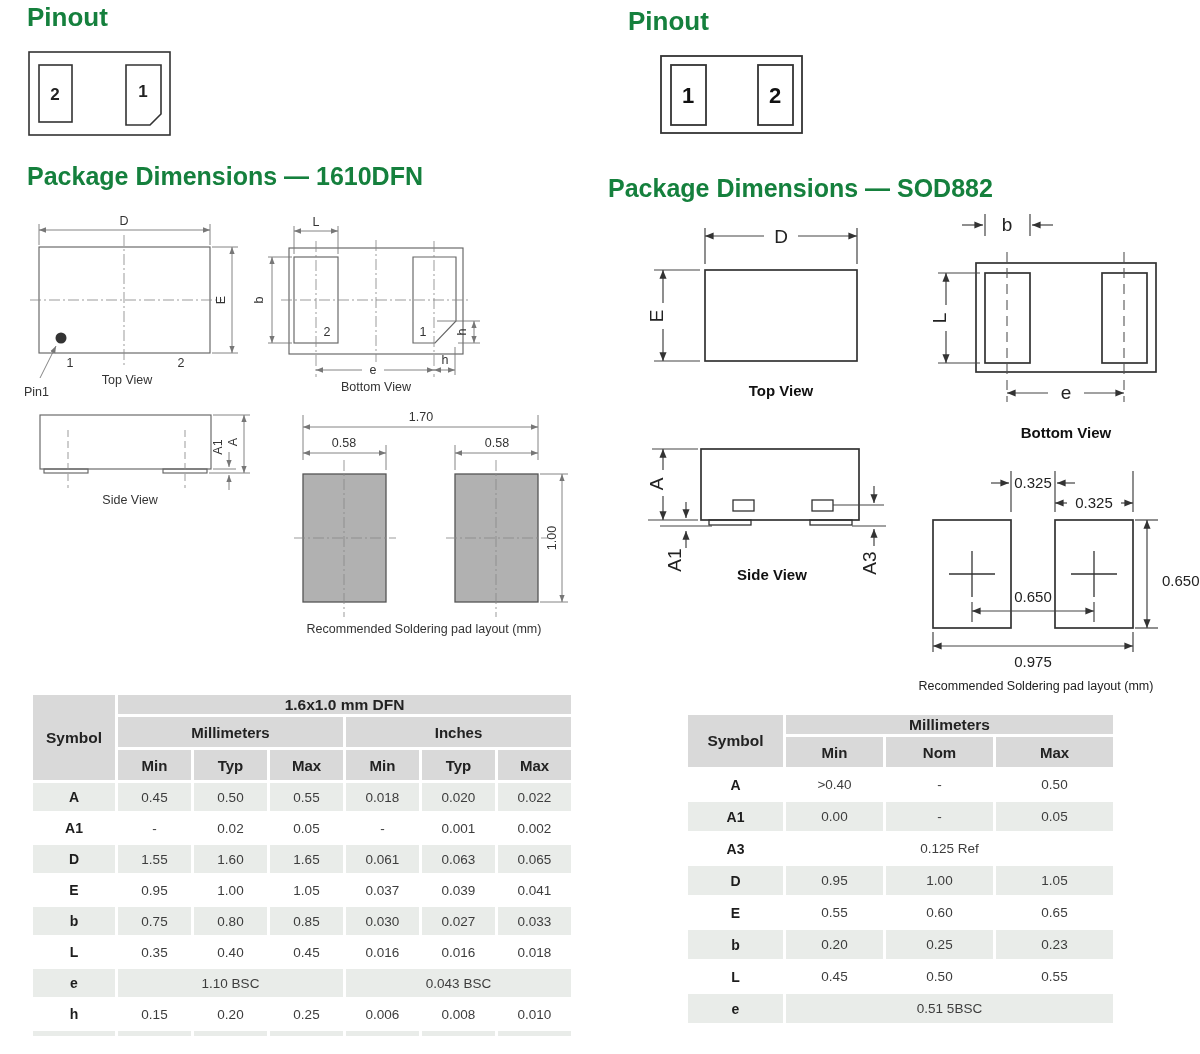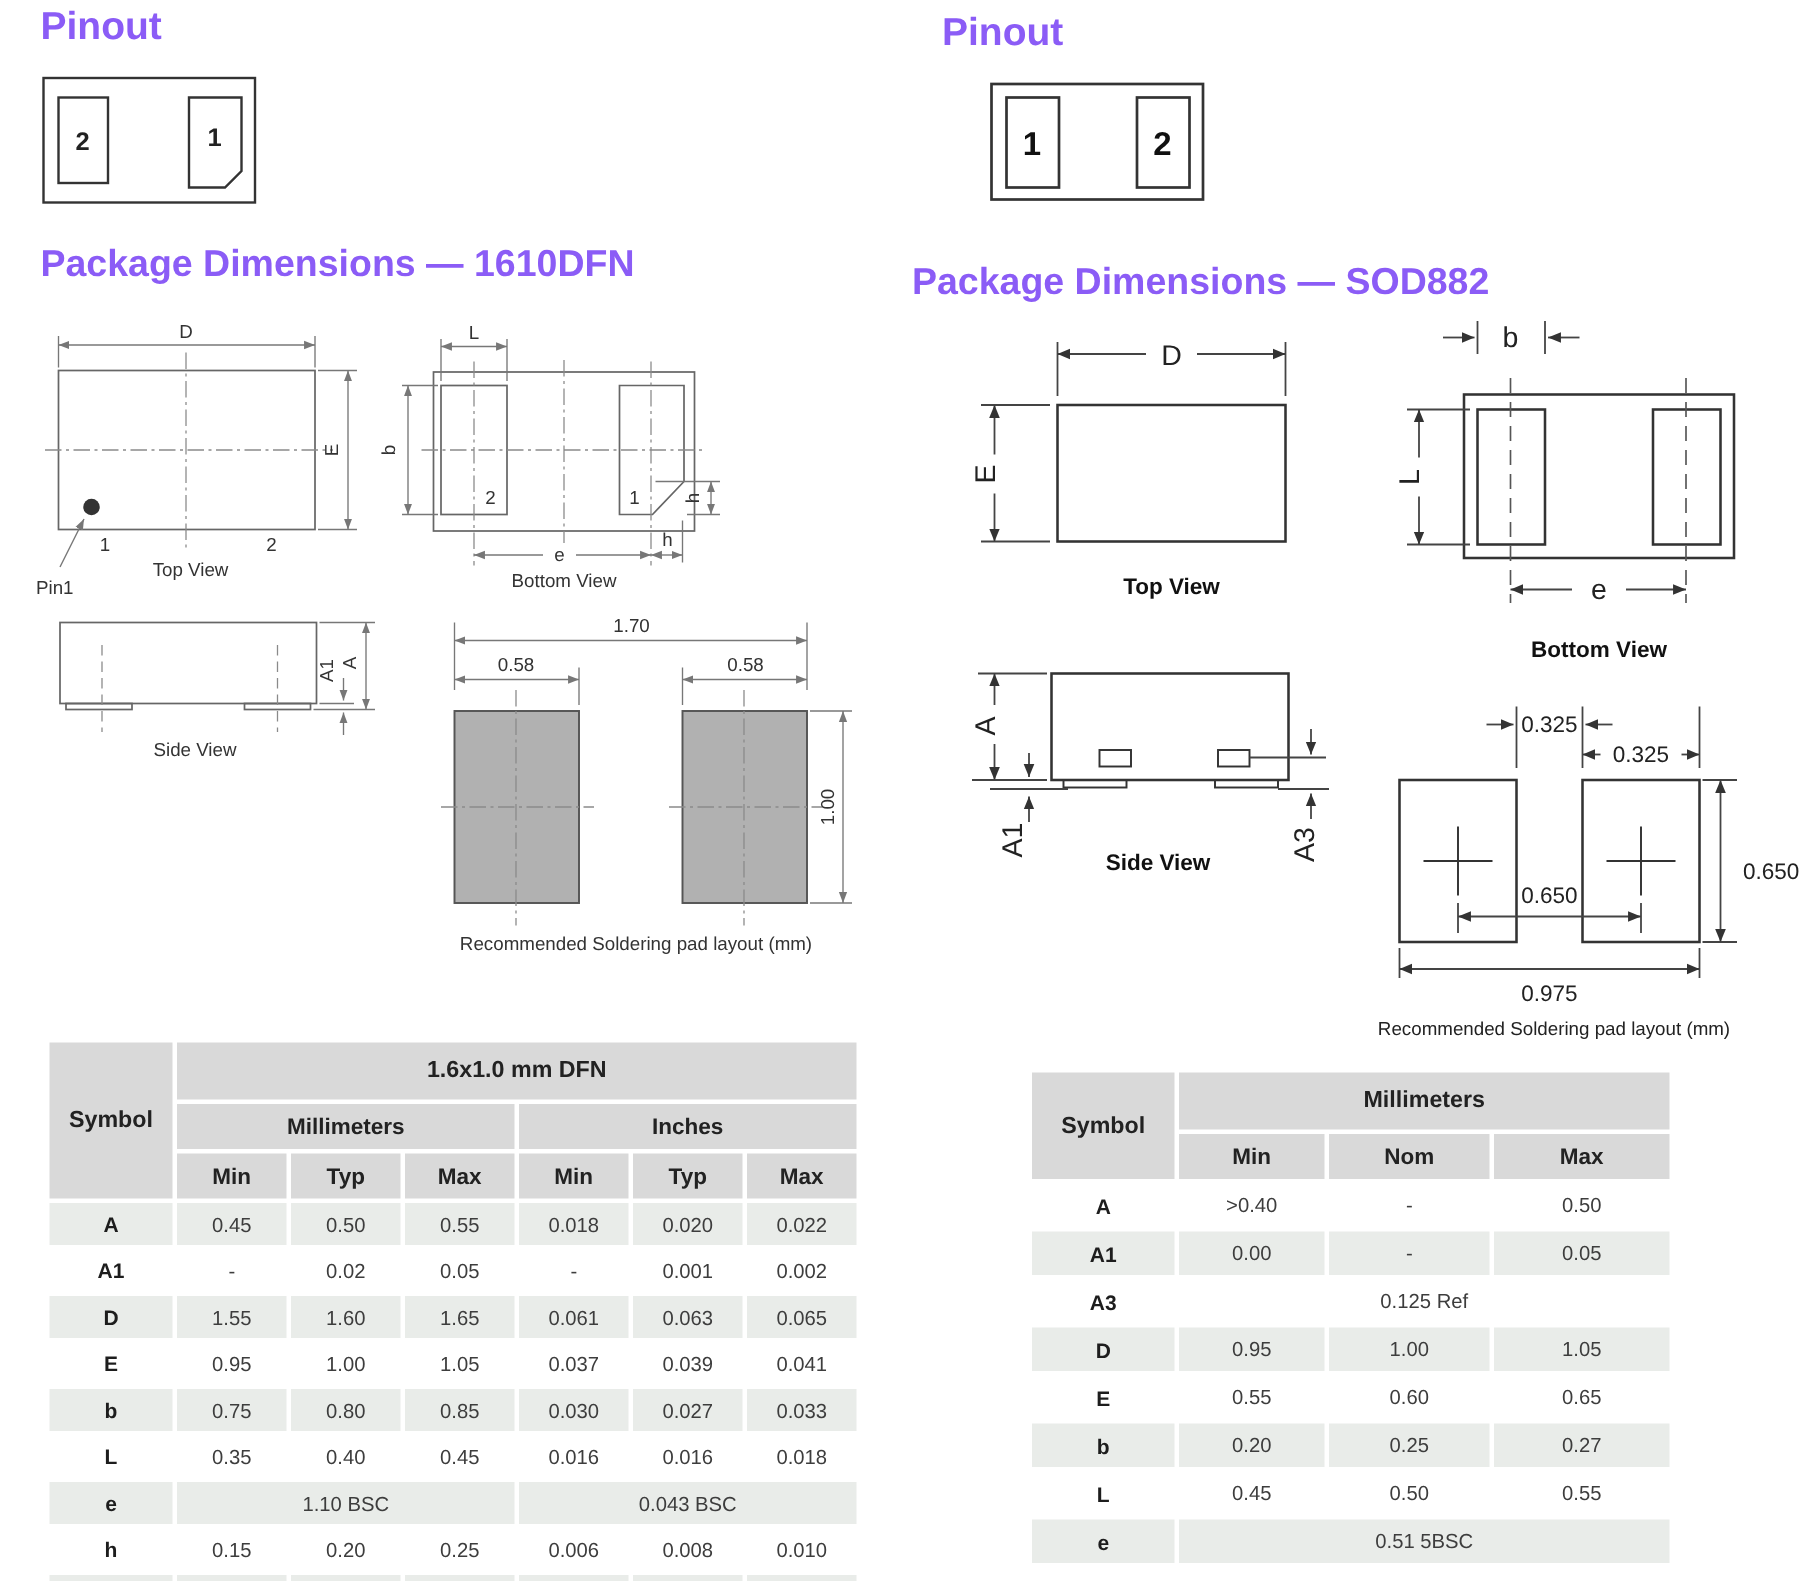--- a/index.html
+++ b/index.html
@@ -1,19 +1,19 @@
 <!DOCTYPE html>
 <html><head>
 <meta charset="utf-8">
 <style>
   html,body{margin:0;padding:0;}
   body{width:1200px;height:1054px;position:relative;background:#fff;overflow:hidden;
        font-family:"Liberation Sans",sans-serif;}
   .abs{position:absolute;}
-  h1.gtitle,h2.gtitle{margin:0;color:#8b5cf6;font-weight:bold;}
+  h1.gtitle,h2.gtitle{margin:0;color:#15803d;font-weight:bold;}
   h1.gtitle{font-size:26px;}
   h2.gtitle{font-size:25px;}
   svg text{font-family:"Liberation Sans",sans-serif;}
   
   .lt{stroke:#666;stroke-width:1.15;fill:none;}
   .ld{stroke:#777;stroke-width:0.9;fill:none;}
   .lcl{stroke:#8a8a8a;stroke-width:0.85;fill:none;stroke-dasharray:11 3 2 3;}
   .lds{stroke:#8a8a8a;stroke-width:0.85;fill:none;stroke-dasharray:7 4;}
   .ltx{font-size:12.5px;fill:#333;}
   .lcap{font-size:12.5px;fill:#333;}
@@ -27,21 +27,21 @@
   .rnum{font-size:15px;fill:#222;}
   .rcap{font-size:15px;font-weight:bold;fill:#111;}
   .rcap2{font-size:12.5px;fill:#222;}
   .pinnum-l{font-size:17px;font-weight:bold;fill:#222;}
   .pinnum-r{font-size:22px;font-weight:bold;fill:#111;}
   
   table.dim{border-collapse:separate;border-spacing:3px;table-layout:fixed;}
   table.dim td{text-align:center;vertical-align:middle;padding:0;}
   table.dim td.hd{background:#d9d9d9;font-weight:bold;font-size:15px;color:#222;}
   table.dim td.hd.big{font-size:15.5px;}
-  table.dim tr.hr1 td{height:38px;}
+  table.dim tr.hr1 td{height:19px;}
   table.dim tr.hr2 td{height:30px;}
   table.dim tr.hr3 td{height:30px;}
   table.dim tr.data td{height:28px;font-size:13.5px;color:#3d3d3d;}
   #t-right tr.data td{height:29px;}
   table.dim tr.data td.sym{font-weight:bold;font-size:14px;color:#1d1d1d;}
   table.dim tr.odd td{background:#e9ece9;}
   table.dim tr.even td{background:#ffffff;}
   table.dim tr.partial td{height:5px;background:#e9ece9;}
 </style>
 </head>
@@ -419,21 +419,21 @@
   <tr class="data even">
     <td class="sym">E</td>
     <td>0.55</td>
     <td>0.60</td>
     <td>0.65</td>
   </tr>
   <tr class="data odd">
     <td class="sym">b</td>
     <td>0.20</td>
     <td>0.25</td>
-    <td>0.27</td>
+    <td>0.23</td>
   </tr>
   <tr class="data even">
     <td class="sym">L</td>
     <td>0.45</td>
     <td>0.50</td>
     <td>0.55</td>
   </tr>
   <tr class="data odd">
     <td class="sym">e</td>
     <td colspan="3">0.51 5BSC</td>

